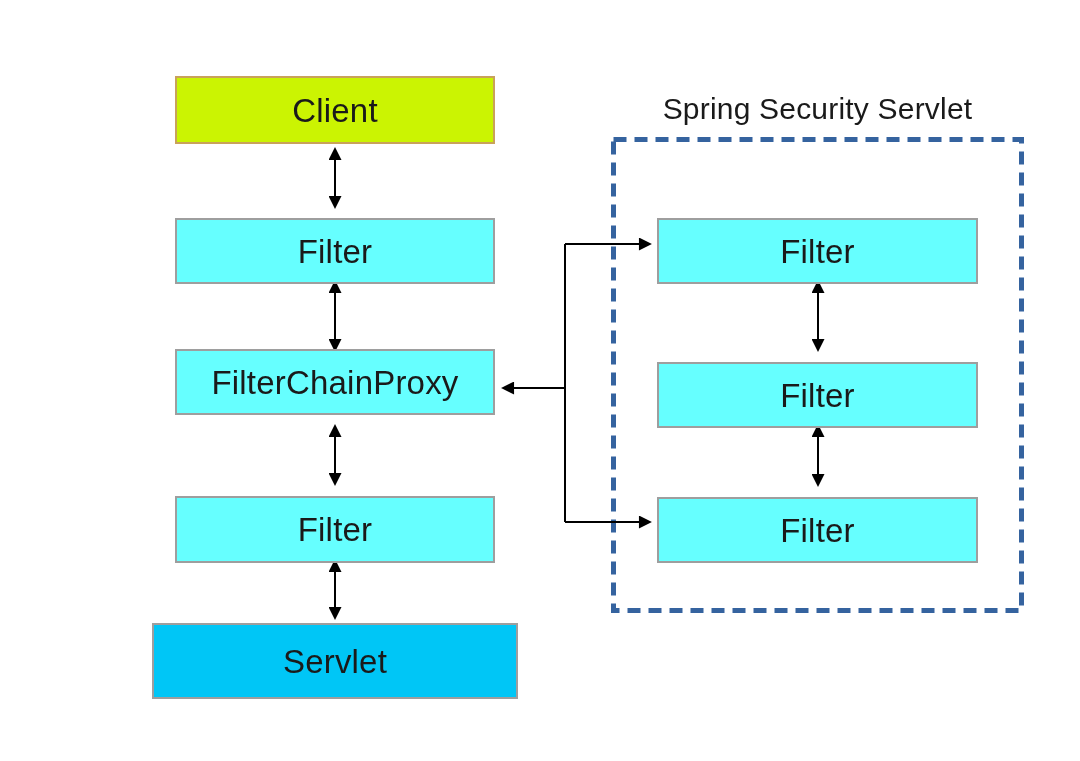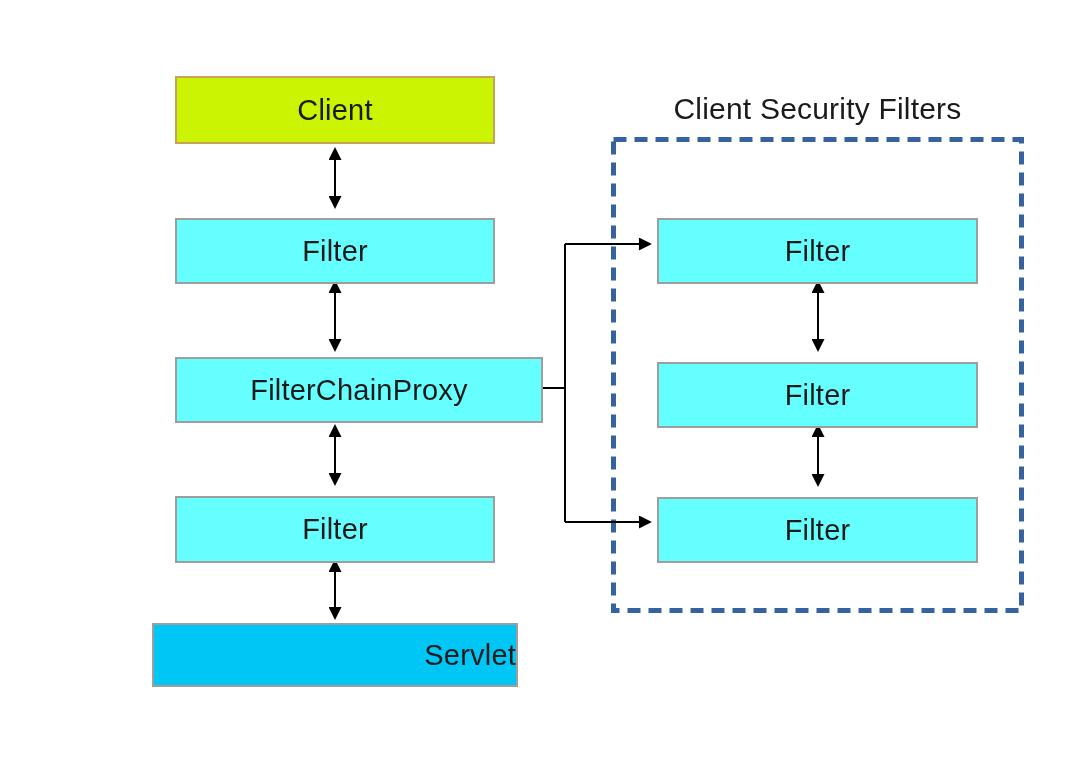--- a/index.html
+++ b/index.html
@@ -24,44 +24,44 @@
     position: relative;
     width: 1080px; height: 761px;
     overflow: hidden;
     background: var(--background);
   }
   .node {
     position: absolute;
     display: flex;
     align-items: center;
     justify-content: center;
-    font-size: 29px;
+    font-size: 33px;
     color: var(--text);
     line-height: 1;
     letter-spacing: 0.2px;
   }
   .node-client {
     background: var(--client-fill);
     border: 2px solid var(--client-border);
   }
   .node-filter {
     background: var(--filter-fill);
     border: 2px solid var(--filter-border);
     margin-top: 7px;
   }
   .node-servlet {
     background: var(--servlet-fill);
     border: 2px solid var(--servlet-border);
   }
   
   .pos-client        { left: 175px; top:  76px; width: 320px; height: 68px; }
   .pos-filter-top    { left: 175px; top: 211px; width: 320px; height: 66px; }
-  .pos-fcp           { left: 175px; top: 350px; width: 368px; height: 66px; }
+  .pos-fcp           { left: 175px; top: 342px; width: 320px; height: 66px; }
   .pos-filter-bottom { left: 175px; top: 489px; width: 320px; height: 67px; }
-  .pos-servlet       { left: 152px; top: 623px; width: 366px; height: 64px; justify-content: flex-end; }
+  .pos-servlet       { left: 152px; top: 623px; width: 366px; height: 76px; }
   
   .pos-sec-filter-1  { left: 657px; top: 211px; width: 321px; height: 66px; }
   .pos-sec-filter-2  { left: 657px; top: 355px; width: 321px; height: 66px; }
   .pos-sec-filter-3  { left: 657px; top: 490px; width: 321px; height: 66px; }
 
   .group-title {
     position: absolute;
     left: 611px; top: 92px; width: 413px;
     text-align: center;
     font-size: 30px;
@@ -104,21 +104,21 @@
 
     <line class="connector" x1="818" y1="282" x2="818" y2="350" marker-start="url(#arrowhead)" marker-end="url(#arrowhead)"></line>
     <line class="connector" x1="818" y1="426" x2="818" y2="485" marker-start="url(#arrowhead)" marker-end="url(#arrowhead)"></line>
 
     <line class="connector" x1="565" y1="244" x2="565" y2="522"></line>
     <line class="connector" x1="565" y1="244" x2="650" y2="244" marker-end="url(#arrowhead)"></line>
     <line class="connector" x1="565" y1="388" x2="503" y2="388" marker-end="url(#arrowhead)"></line>
     <line class="connector" x1="565" y1="522" x2="650" y2="522" marker-end="url(#arrowhead)"></line>
   </svg>
 
-  <div class="group-title">Client Security Filters</div>
+  <div class="group-title">Spring Security Servlet</div>
 
   <div class="node node-client pos-client">
     <span>Client</span>
   </div>
   <div class="node node-filter pos-filter-top">
     <span>Filter</span>
   </div>
   <div class="node node-filter pos-fcp">
     <span>FilterChainProxy</span>
   </div>

